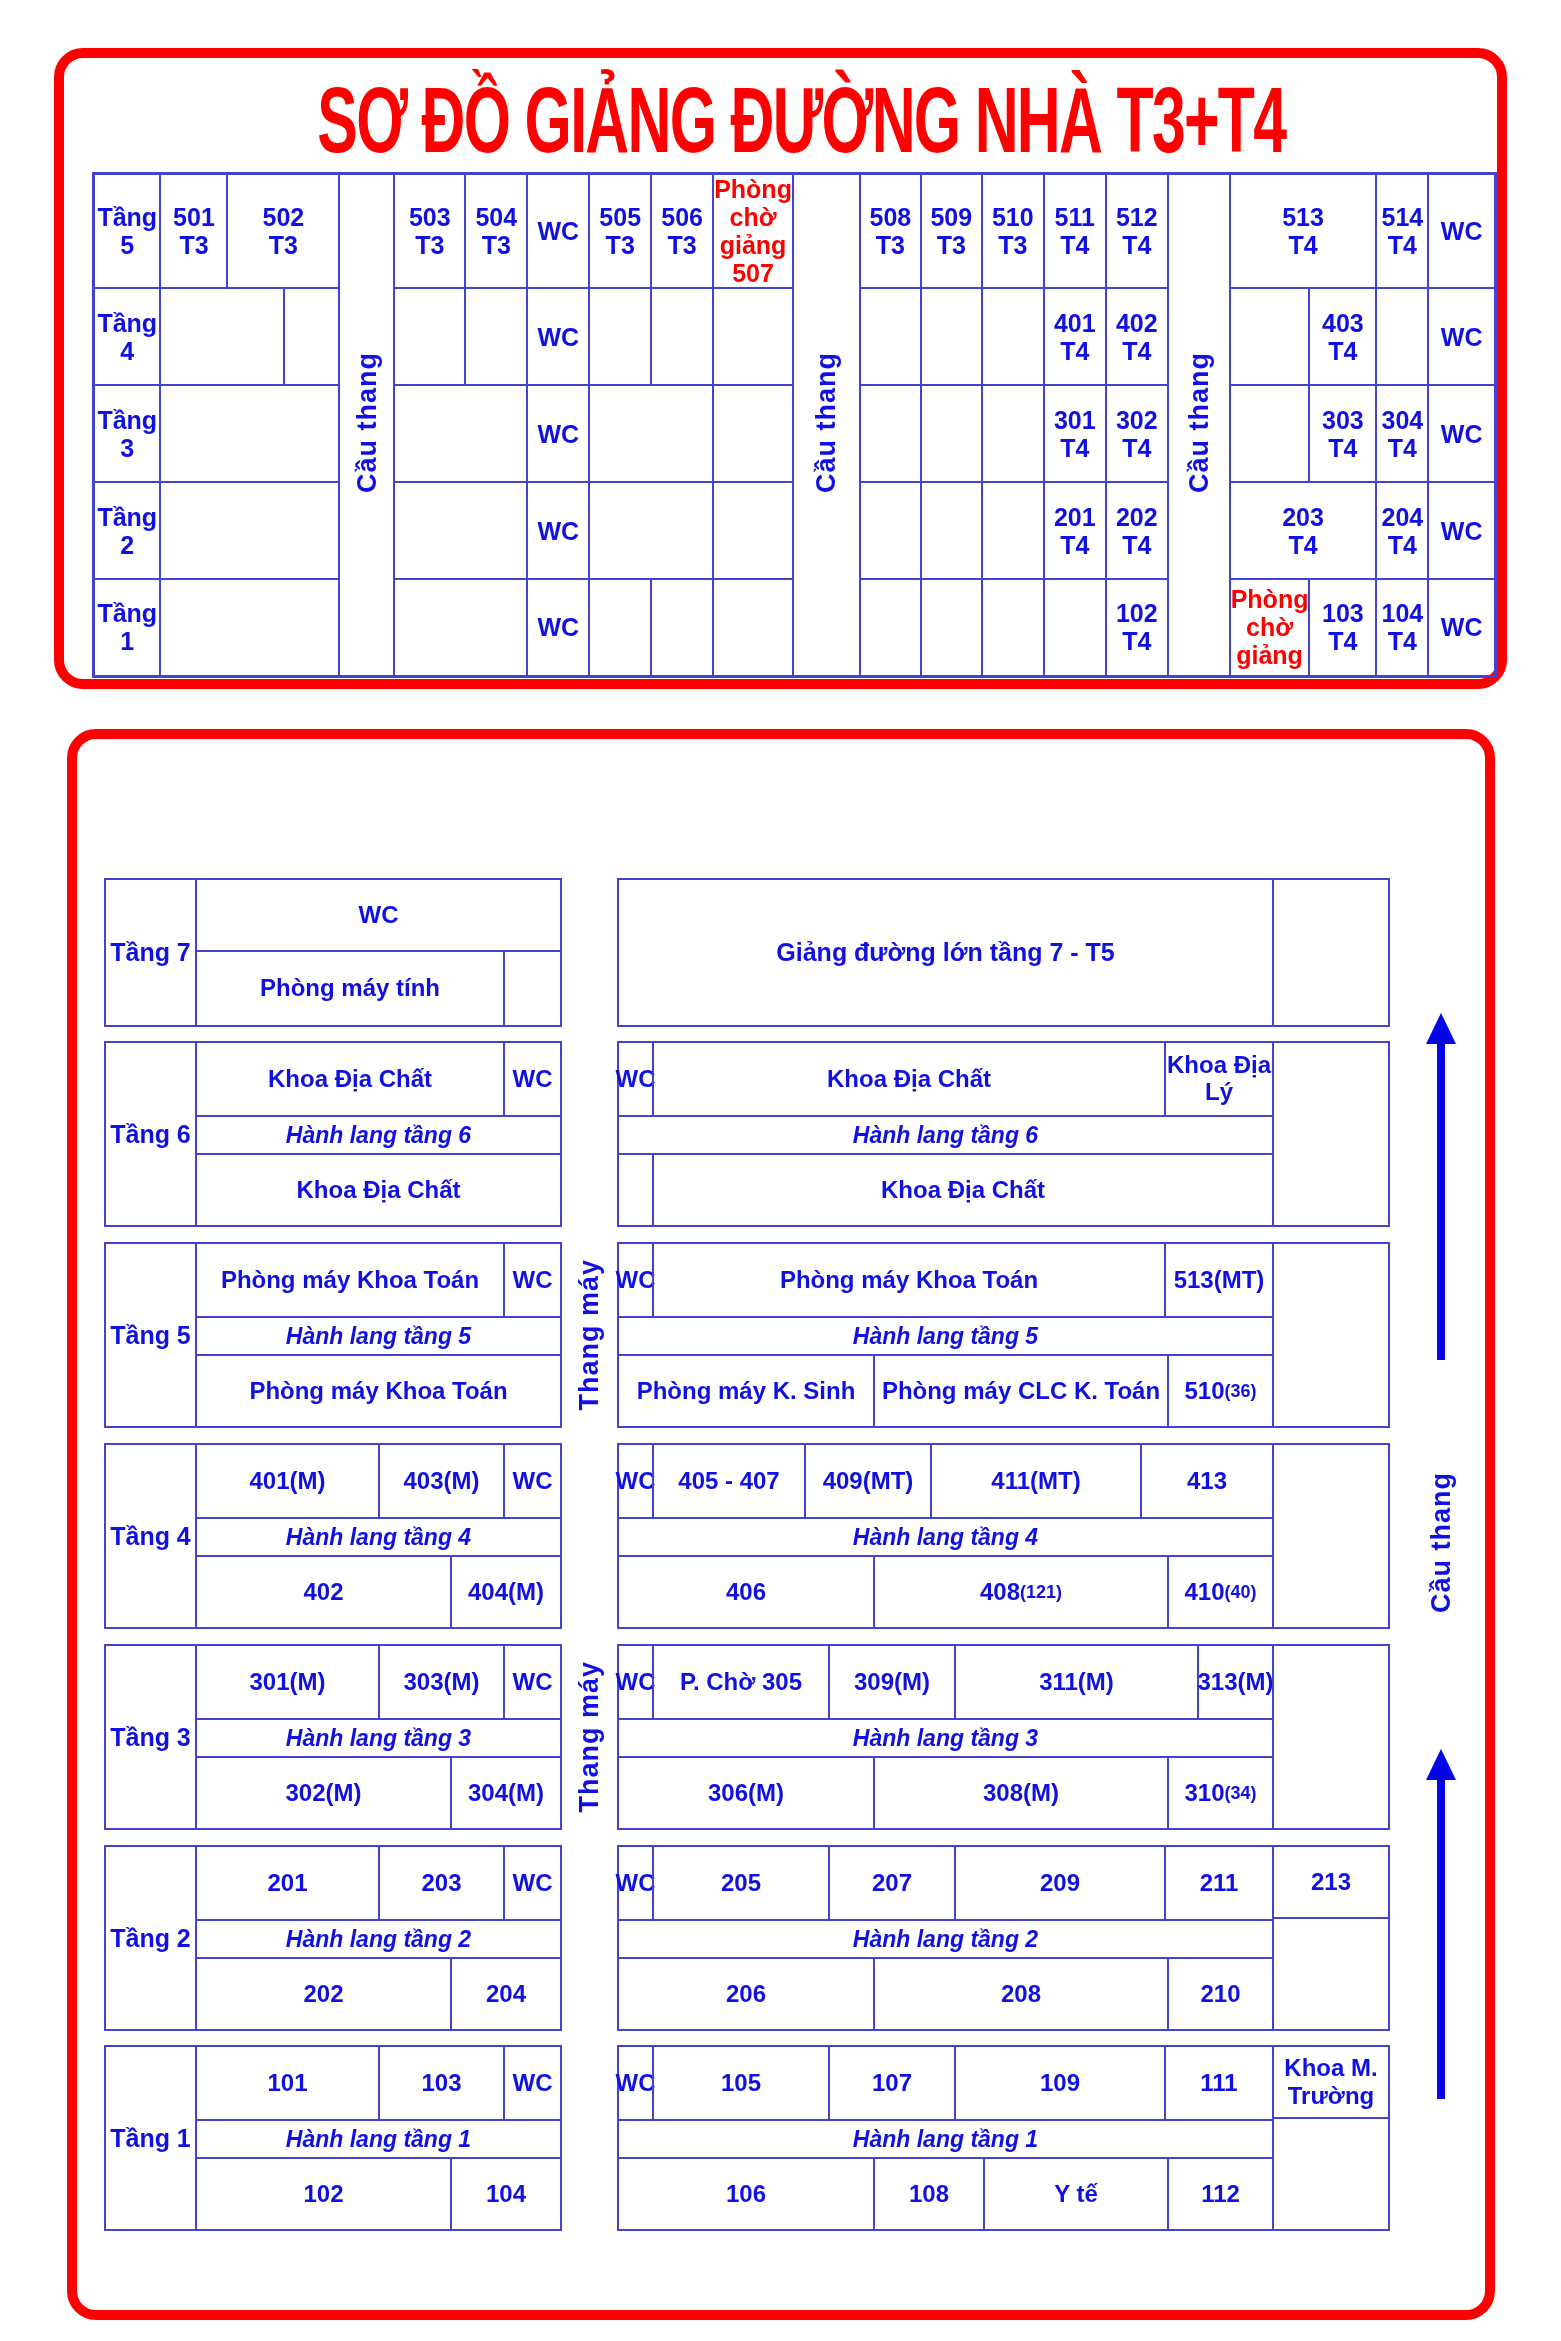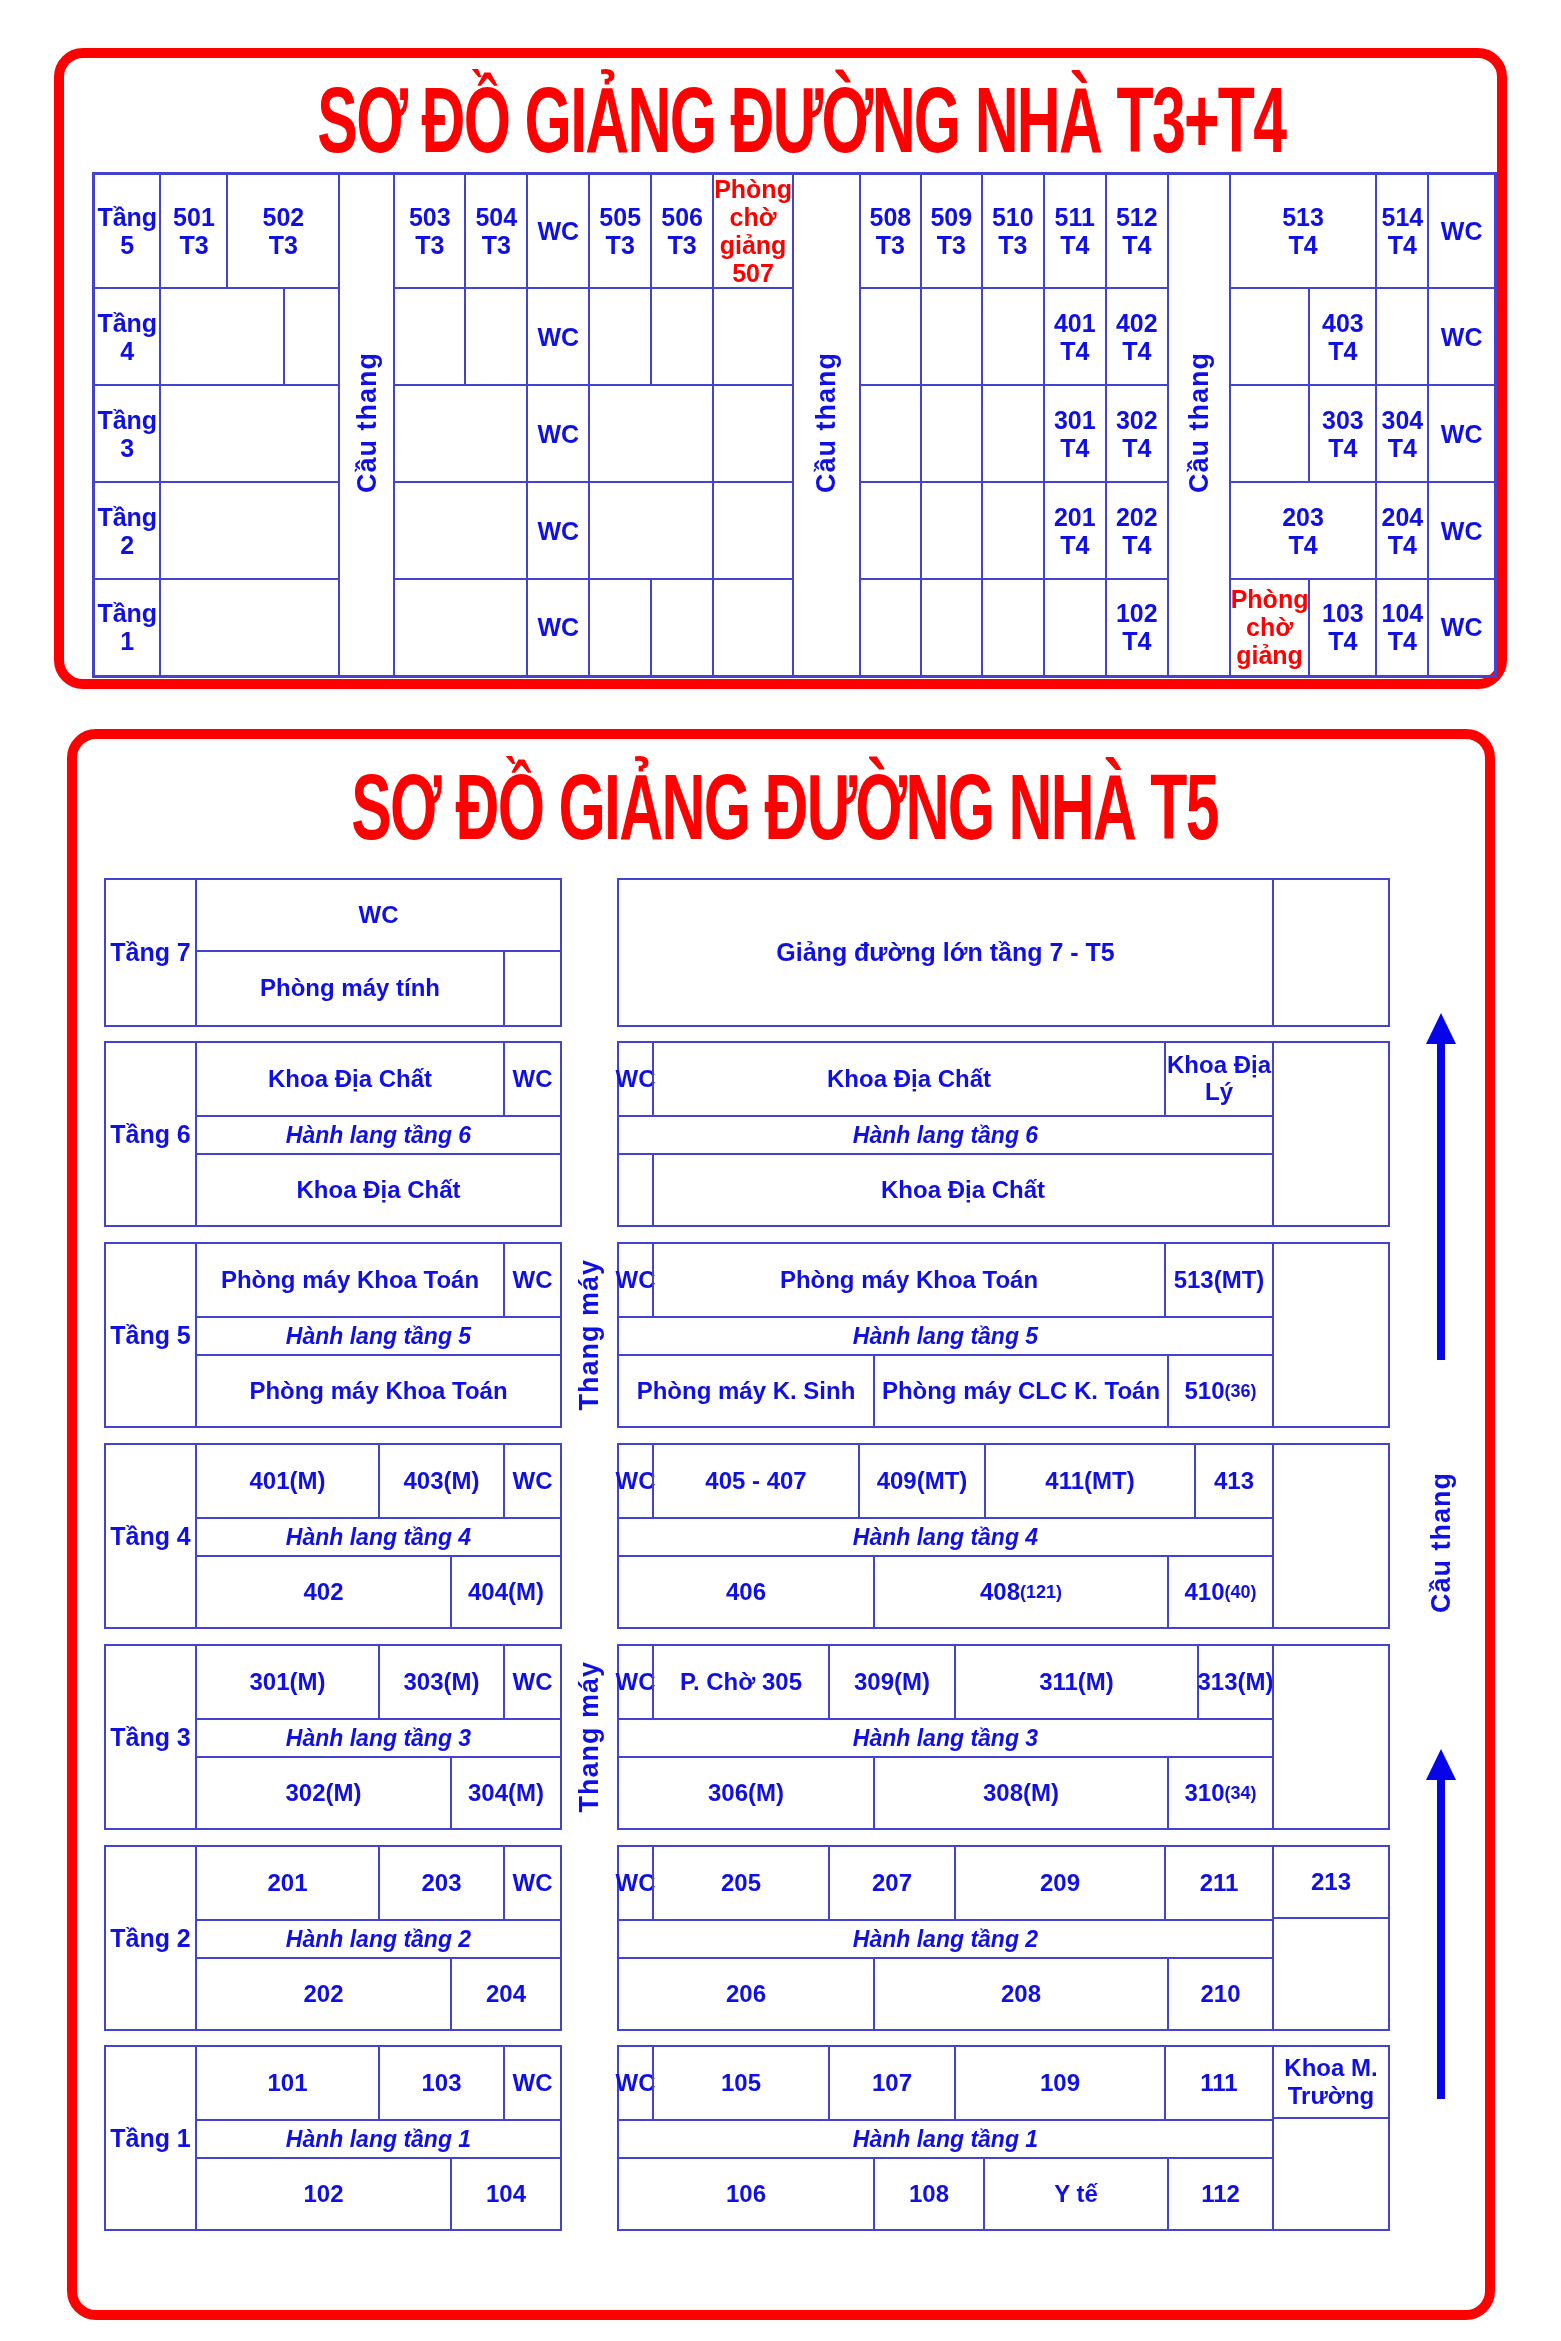--- a/index.html
+++ b/index.html
@@ -244,21 +244,20 @@
 T4</td>
       <td>104
 T4</td>
       <td>WC</td>
     </tr>
   </tbody>
     </table>
 </div>
 
 <div class="box" id="box-t5">
-  <div class="title" style="top:20px"><span>SƠ ĐỒ GIẢNG ĐƯỜNG NHÀ T5</span></div>
 
   <div class="floor" style="top:139px;height:149px">
     <div class="lblock">
       <div class="flabel">Tầng 7</div>
       <div class="rooms">
         <div class="row top" style="border-bottom:2px solid var(--ln)">
           <div class="c" style="flex:1">WC</div>
         </div>
         <div class="row bot">
           <div class="c" style="width:306px">Phòng máy tính</div>
@@ -353,21 +352,21 @@
         <div class="row bot">
           <div class="c" style="width:253px">402</div>
           <div class="c" style="flex:1">404(M)</div>
         </div>
       </div>
     </div>
     <div class="rblock">
       <div class="rmain">
         <div class="row top">
           <div class="c" style="width:33px">WC</div>
-          <div class="c" style="width:206px">405 - 407</div>
+          <div class="c" style="width:152px">405 - 407</div>
           <div class="c" style="width:126px">409(MT)</div>
           <div class="c" style="width:210px">411(MT)</div>
           <div class="c" style="flex:1">413</div>
         </div>
         <div class="row hall">Hành lang tầng 4</div>
         <div class="row bot">
           <div class="c" style="width:254px">406</div>
           <div class="c" style="width:294px">
               <span>408</span>
               <span class="sub">(121)</span>

